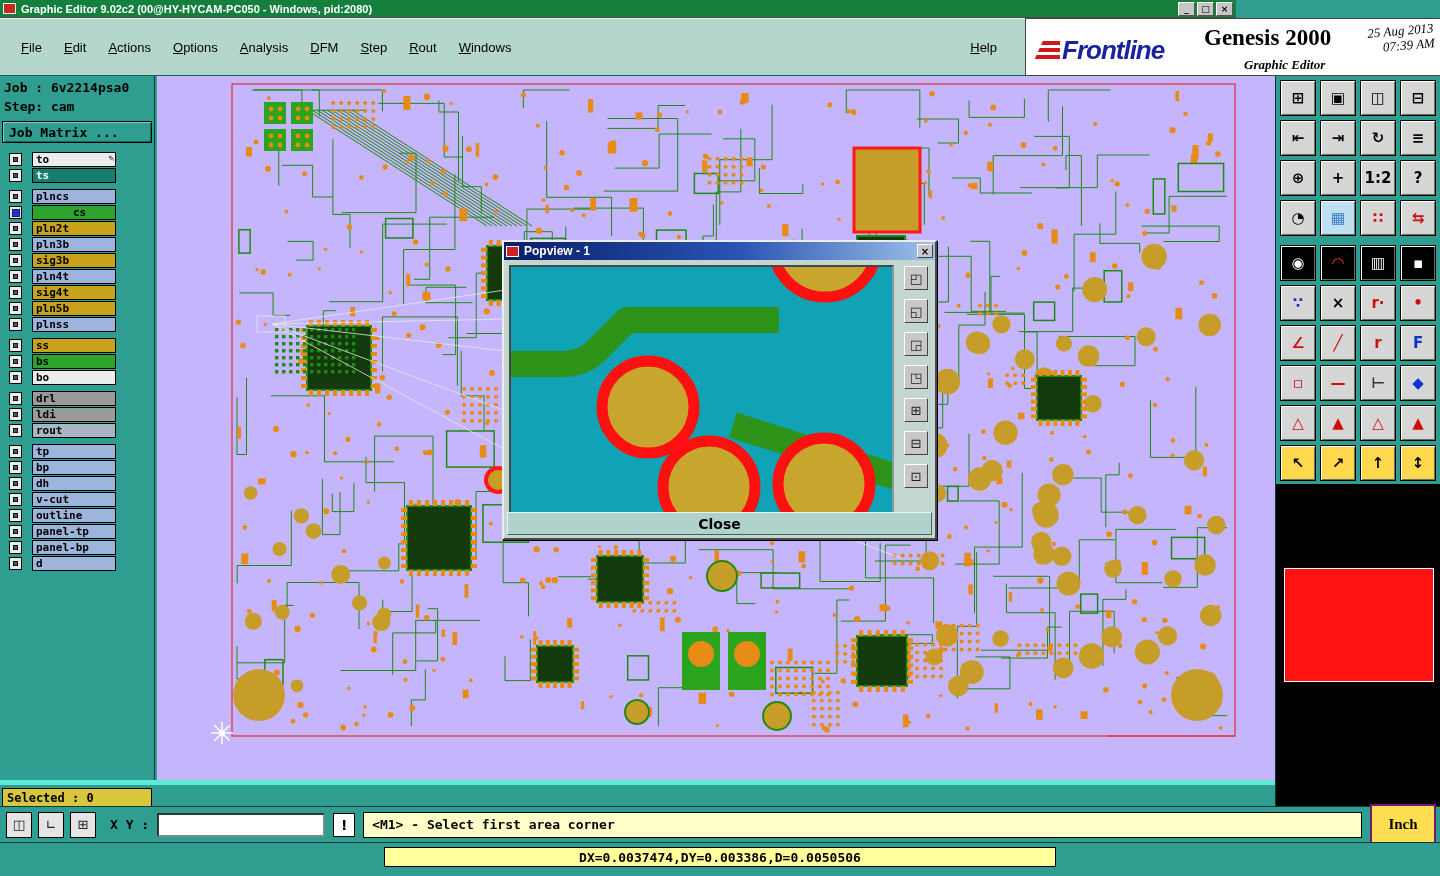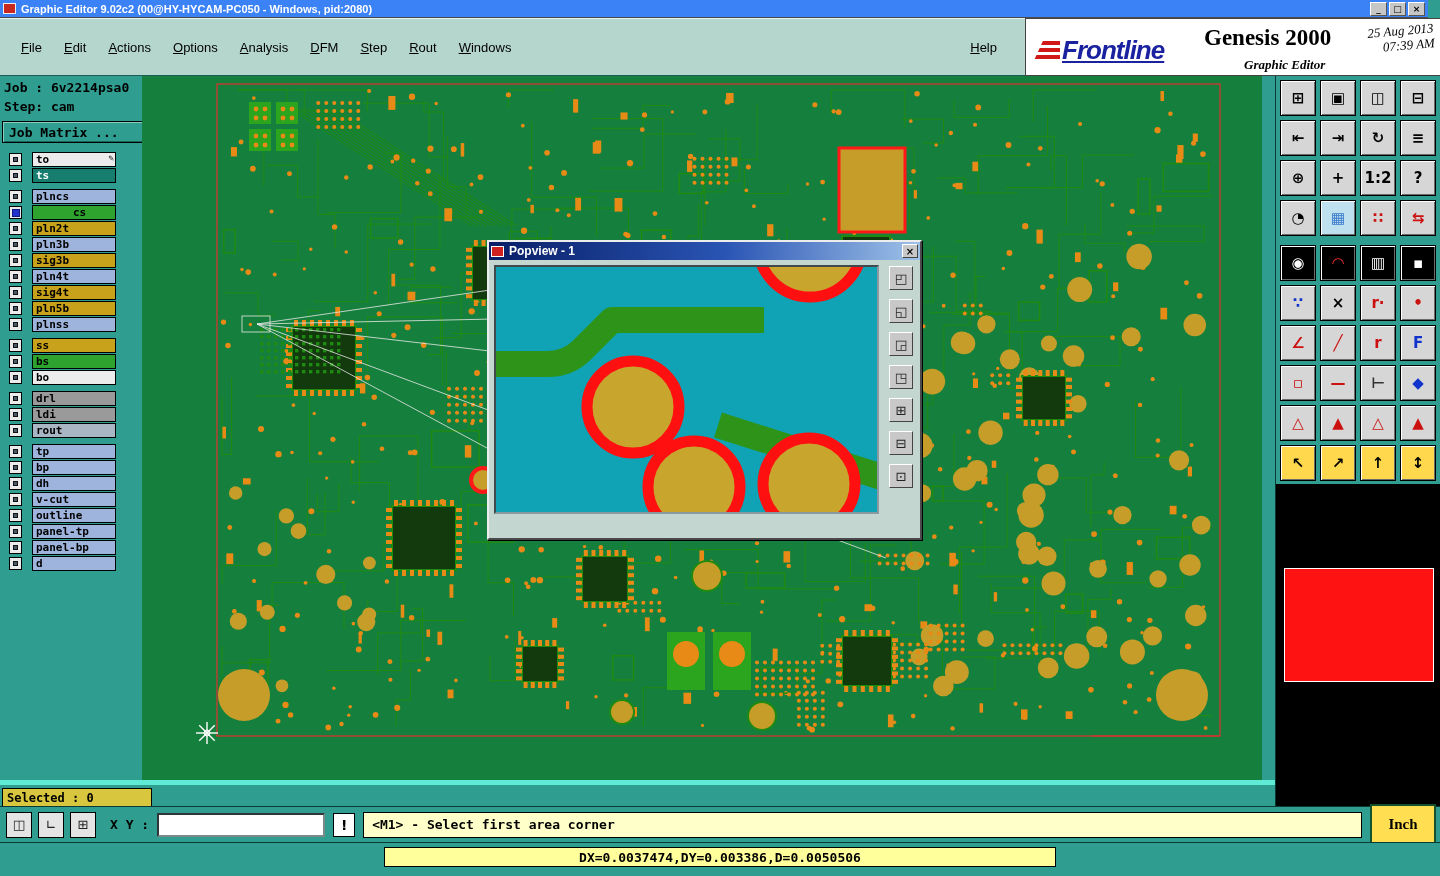--- a/index.html
+++ b/index.html
@@ -1,42 +1,42 @@
 <!DOCTYPE html>
 <html><head>
 <meta charset="utf-8">
 <style>
   *{margin:0;padding:0;box-sizing:border-box;}
   html,body{width:1440px;height:876px;overflow:hidden;background:#000;}
   body{font-family:"DejaVu Sans",sans-serif;}
   #app{position:absolute;left:0;top:0;width:1440px;height:876px;background:#2F9E90;}
 
   
-  .titlebar{position:absolute;left:0;top:0;width:1428px;height:18px;background:#3b82f6;
+  .titlebar{position:absolute;left:0;top:0;width:1236px;height:18px;background:#15803d;
     display:flex;align-items:center;padding:0 3px;border-bottom:1px solid #4A4A4A;}
   .tb-icon{width:13px;height:11px;background:#C82820;border:1px solid #F0F0F0;margin-right:5px;flex:none;}
   .tb-title{color:#FFFFFF;font:bold 11px "Liberation Sans",sans-serif;white-space:nowrap;}
   .tb-btns{margin-left:auto;display:flex;gap:2px;}
   .tb-btn{width:17px;height:14px;background:#C6C6C6;border:1px solid;border-color:#FFFFFF #555 #555 #FFFFFF;
     font:bold 9px "DejaVu Sans",sans-serif;display:flex;align-items:center;justify-content:center;color:#000;}
 
   
   .menubar{position:absolute;left:0;top:18px;width:1025px;height:58px;background:#B5D6CC;
     border-top:1px solid #E6F4EE;border-bottom:1px solid #1B5E55;display:flex;align-items:center;padding:0 10px;}
   .menu-items{display:flex;align-items:center;flex:1;}
   .menu-item{font:13px "Liberation Sans",sans-serif;color:#000;padding:5px 11px;white-space:nowrap;}
   .menu-item .u{text-decoration:underline;}
   .menu-help{margin-left:auto;padding-right:18px;}
   .branding{position:absolute;left:1025px;top:18px;width:415px;height:58px;background:#FFFFFF;
     border:1px solid #444;border-right:none;}
   .fl-logo{position:absolute;left:8px;top:16px;display:flex;align-items:center;}
   .fl-bars{width:26px;height:20px;margin-right:2px;flex:none;
     background:repeating-linear-gradient(#D01818 0 4px,transparent 4px 7px);
     clip-path:polygon(100% 0,100% 100%,0 100%,35% 0);}
-  .fl-text{font:italic bold 26px "Liberation Sans",sans-serif;color:#1A22A0;letter-spacing:-1px;text-decoration:underline;}
+  .fl-text{font:italic bold 26px "Liberation Sans",sans-serif;color:#1A22A0;letter-spacing:-1px;}
   .brand-product{position:absolute;left:178px;top:6px;font:bold 23px "Liberation Serif",serif;color:#000;}
   .brand-datetime{position:absolute;right:6px;top:4px;text-align:right;
     font:italic 13px "Liberation Serif",serif;color:#000;transform:rotate(-5deg);line-height:15px;}
   .brand-subtitle{position:absolute;left:218px;top:38px;font:italic bold 13px "Liberation Serif",serif;color:#000;}
 
   
   .sidebar{position:absolute;left:0;top:76px;width:155px;height:704px;background:#2F9E90;
     border-right:1px solid #0A3A34;font-family:"DejaVu Sans Mono",monospace;}
   .job-line{font:bold 13px "DejaVu Sans Mono",monospace;color:#000;padding:4px 4px 0 4px;white-space:nowrap;}
   .job-matrix{margin:7px 2px 9px 2px;height:22px;border:1px solid #000;background:#2F9E90;
@@ -51,21 +51,21 @@
   .layer-cb-inner.sel{width:8px;height:8px;background:#2233CC;border-color:#101880;}
   .layer-name{width:84px;height:15px;margin-left:10px;border:1px solid #000;
     font:bold 11px "DejaVu Sans Mono",monospace;padding:0 3px;display:flex;align-items:center;position:relative;}
   .work-mark{position:absolute;right:1px;top:0;font-size:9px;color:#222;}
   .selected-strip{position:absolute;left:0;top:780px;width:1275px;height:26px;background:#2F9E90;
     border-top:5px solid #5eead4;}
   .selected-box{position:absolute;left:2px;top:3px;width:150px;height:19px;background:#D9C63F;border:1px solid #000;
     font:bold 12px "DejaVu Sans Mono",monospace;color:#000;display:flex;align-items:center;padding-left:4px;}
 
   
-  .canvas{position:absolute;left:142px;top:76px;width:1120px;height:704px;background:#15803d;overflow:hidden;}
+  .canvas{position:absolute;left:157px;top:76px;width:1120px;height:704px;background:#c4b5fd;overflow:hidden;}
   .canvas svg{position:absolute;left:0;top:0;}
 
   
   .popview{position:absolute;left:345px;top:164px;width:435px;height:300px;background:#C4D6D0;
     border:2px solid;border-color:#EDEDED #4A4A4A #4A4A4A #EDEDED;box-shadow:1px 1px 0 #000;}
   .pv-title{height:18px;background:linear-gradient(90deg,#081E66 0%,#2A55B4 55%,#9FC2E8 100%);
     display:flex;align-items:center;color:#FFF;font:bold 12px "Liberation Sans",sans-serif;padding:0 2px;}
   .pv-title-icon{width:13px;height:11px;background:#D02020;border:1px solid #FFF;margin-right:5px;flex:none;}
   .pv-close{margin-left:auto;width:16px;height:14px;background:#C8C8C8;border:1px solid;border-color:#FFF #444 #444 #FFF;
     color:#000;font:bold 10px "DejaVu Sans",sans-serif;display:flex;align-items:center;justify-content:center;}
@@ -98,21 +98,21 @@
     border-top:1px solid #0A3A34;display:flex;align-items:center;}
   .cb-tool{width:26px;height:26px;background:#E4E4E4;border:1px solid #000;margin-left:6px;flex:none;
     display:flex;align-items:center;justify-content:center;font-size:13px;color:#222;}
   .xy-label{font:bold 13px "DejaVu Sans Mono",monospace;color:#000;margin:0 8px 0 14px;white-space:nowrap;}
   .xy-input{width:168px;height:24px;background:#FFF;border:2px inset #7A8A88;
     font:13px "DejaVu Sans Mono",monospace;padding:0 4px;}
   .alert-btn{width:22px;height:24px;margin-left:8px;background:#FFF;border:1px solid #000;flex:none;
     font:bold 14px "DejaVu Sans",sans-serif;display:flex;align-items:center;justify-content:center;}
   .prompt{flex:1;margin:0 8px;height:26px;background:#FFFFC9;border:1px solid #000;
     display:flex;align-items:center;padding-left:8px;font:bold 13px "DejaVu Sans Mono",monospace;color:#000;white-space:nowrap;}
-  .units-btn{width:66px;height:41px;margin-right:4px;background:#FFDE52;border:2px solid #14532d;flex:none;
+  .units-btn{width:66px;height:41px;margin-right:4px;background:#FFDE52;border:2px solid #701a75;flex:none;
     display:flex;align-items:center;justify-content:center;font:bold 15px "Liberation Serif",serif;color:#000;}
 
   
   .statusbar{position:absolute;left:0;top:842px;width:1440px;height:34px;background:#2F9E90;
     border-top:1px solid #0A3A34;display:flex;justify-content:center;}
   .status-box{margin-top:4px;width:672px;height:20px;background:#FFFF9C;border:1px solid #000;
     display:flex;align-items:center;justify-content:center;font:bold 13px "DejaVu Sans Mono",monospace;color:#000;}
 </style>
 </head>
 <body>
@@ -1645,20 +1645,21 @@
       </div>
       <div class="pv-tools">
           <div class="pv-tool">◰</div>
           <div class="pv-tool">◱</div>
           <div class="pv-tool">◲</div>
           <div class="pv-tool">◳</div>
           <div class="pv-tool">⊞</div>
           <div class="pv-tool">⊟</div>
           <div class="pv-tool">⊡</div>
         </div>
+      <div class="pv-closebar">Close</div>
     </div>
   </div>
 
   <div class="rightcol">
     <div class="right-toolbar">
         <div class="tool-btn">
           <span>⊞</span>
         </div>
         <div class="tool-btn">
           <span>▣</span>

